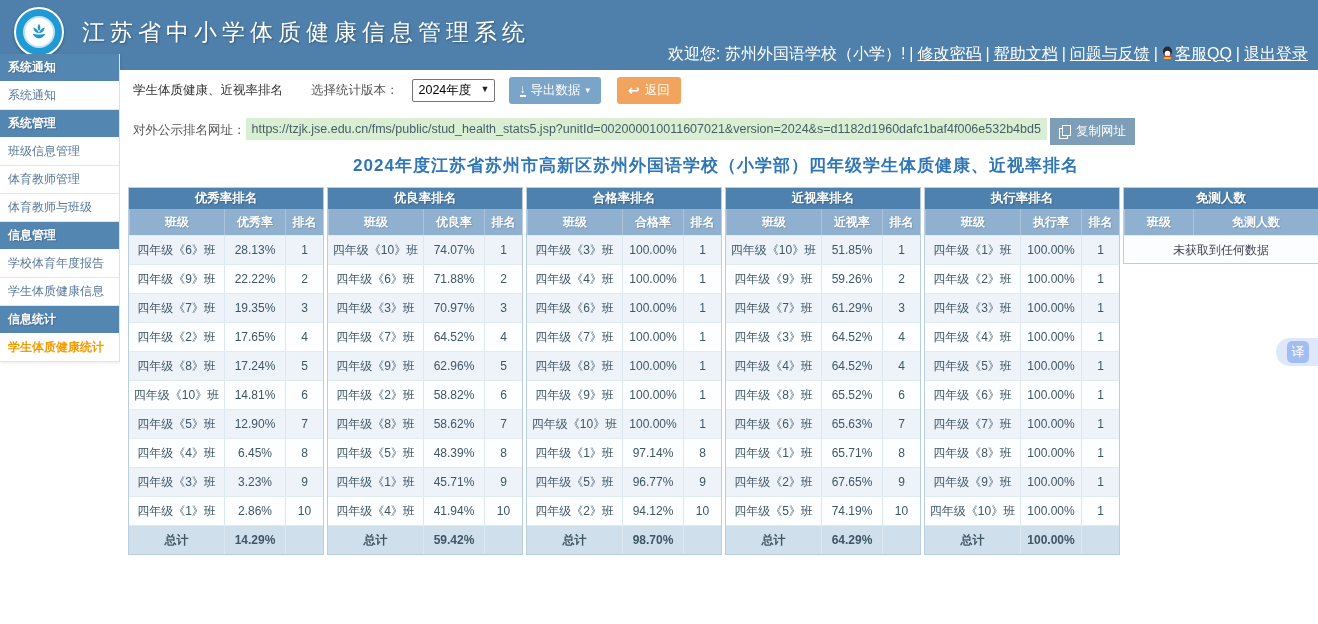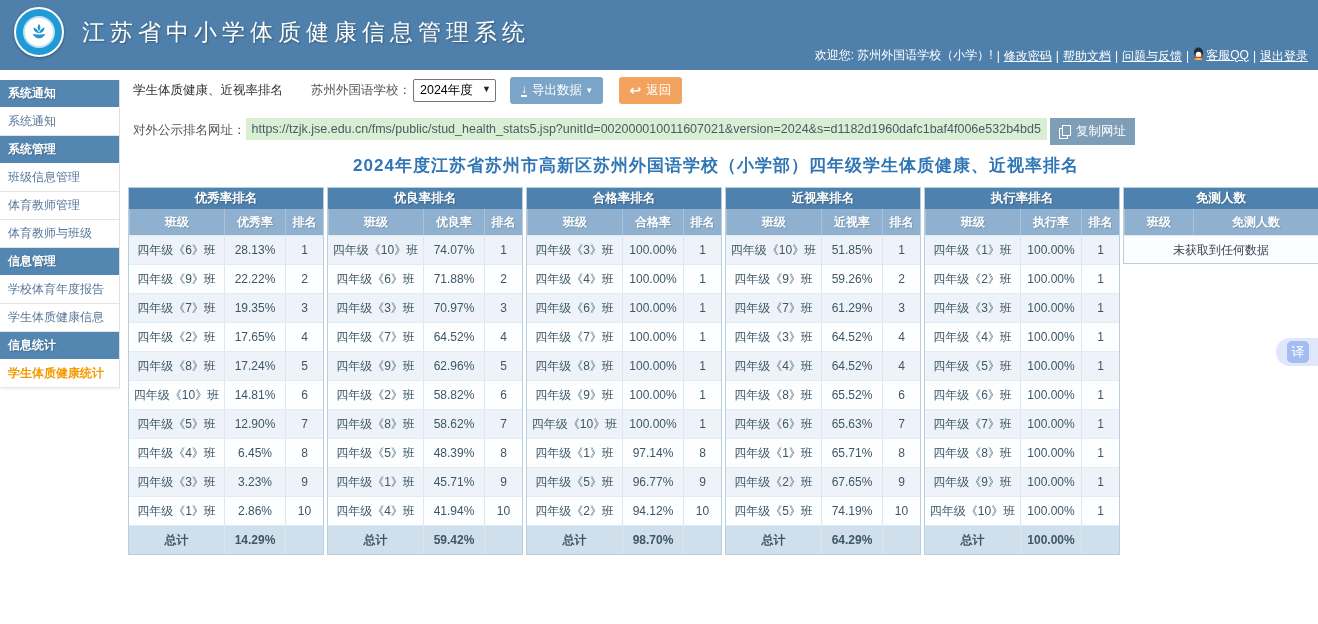--- a/index.html
+++ b/index.html
@@ -15,40 +15,40 @@
 
   
   .header{position:absolute;left:0;top:0;width:100%;height:70px;background:var(--header-bg)}
   .logo{position:absolute;left:14px;top:7px;width:50px;height:50px;border-radius:50%;
         background:#1f9ad5;border:2px solid #fff;box-shadow:0 1px 3px rgba(0,0,0,.35);
         display:flex;align-items:center;justify-content:center}
   .logo-inner{width:32px;height:32px;border-radius:50%;background:#fff;
         display:flex;align-items:center;justify-content:center;border:2px solid #bfe3f5}
   .app-title{position:absolute;left:82px;top:17px;color:#fff;font-size:23px;font-weight:normal;
         letter-spacing:5px;text-shadow:1px 1px 2px rgba(0,0,0,.3);white-space:nowrap}
-  .topbar{position:absolute;right:10px;bottom:5px;color:#fff;font-size:12px;white-space:nowrap;
+  .topbar{position:absolute;right:10px;bottom:5px;color:#fff;font-size:16px;white-space:nowrap;
         display:flex;align-items:center}
   .topbar a{color:#fff;text-decoration:underline;cursor:pointer;display:inline-flex;align-items:center;gap:2px}
   .topbar .sep{margin:0 4px;text-decoration:none}
 
   
-  .sidebar{position:absolute;left:0;top:80px;width:120px;background:#fff;
+  .sidebar{position:absolute;left:0;top:54px;width:120px;background:#fff;
         border-right:1px solid #e0e0e0;box-shadow:1px 1px 3px rgba(0,0,0,.08)}
   .side-section{background:var(--side-section);color:#fff;font-weight:bold;font-size:12px;
         padding:5px 8px;border-bottom:1px solid #fff;text-shadow:1px 1px 1px rgba(0,0,0,.2)}
   .side-item{color:#56789a;font-size:12px;padding:5px 8px;border-bottom:1px solid #e5e5e5;
         background:#fff;cursor:pointer}
   .side-item.active{color:var(--active-item);font-weight:bold}
 
   
   .content{position:absolute;left:120px;top:70px;right:0;bottom:0;background:#fff}
   .toolbar{display:flex;align-items:center;margin:6px 0 0 13px;height:28px}
   .page-title{font-size:12.5px;font-weight:normal;color:#333;white-space:nowrap}
   .version-label{font-size:12.5px;color:#555;margin-left:28px;white-space:nowrap}
-  .select-wrap{position:relative;margin-left:2px}
+  .select-wrap{position:relative;margin-left:13px}
   .select-wrap select{appearance:none;-webkit-appearance:none;border:1px solid #767676;
         background:#fff;font-size:12.5px;padding:2px 22px 2px 6px;height:23px;border-radius:2px;
         font-family:"Liberation Sans","DejaVu Sans",sans-serif}
   .select-caret{position:absolute;right:5px;top:5px;font-size:9px;color:#222;pointer-events:none}
   .btn{display:inline-flex;align-items:center;gap:5px;border:none;border-radius:3px;color:#fff;
         font-size:12.5px;padding:5px 11px;cursor:pointer;white-space:nowrap;
         font-family:"Liberation Sans","DejaVu Sans",sans-serif}
   .btn-export{background:var(--export-btn);margin-left:14px}
   .btn-back{background:var(--back-btn);margin-left:16px}
   .down-icon{font-weight:bold;border-bottom:2px solid #fff;line-height:10px;display:inline-block;
@@ -146,21 +146,21 @@
     <div class="side-item">学校体育年度报告</div>
     <div class="side-item">学生体质健康信息</div>
     <div class="side-section">信息统计</div>
     <div class="side-item active">学生体质健康统计</div>
   </div>
 
 <div class="content">
 
   <div class="toolbar">
     <span class="page-title">学生体质健康、近视率排名</span>
-    <span class="version-label">苏州外国语学校：</span>
+    <span class="version-label">选择统计版本：</span>
     <span class="select-wrap">
       <select>
         <option>2024年度</option>
       </select>
       <span class="select-caret">▼</span>
     </span>
     <button class="btn btn-export">
       <span class="down-icon">↓</span>
       <span>导出数据</span>
       <span class="caret-small">▾</span>

